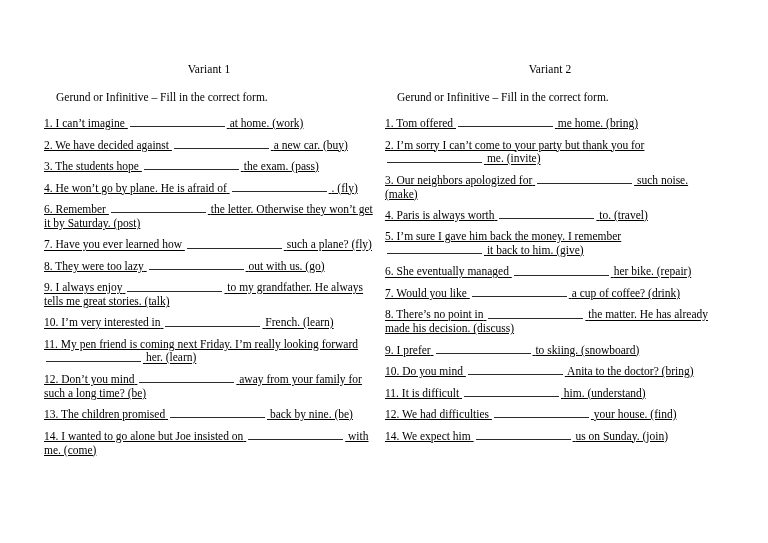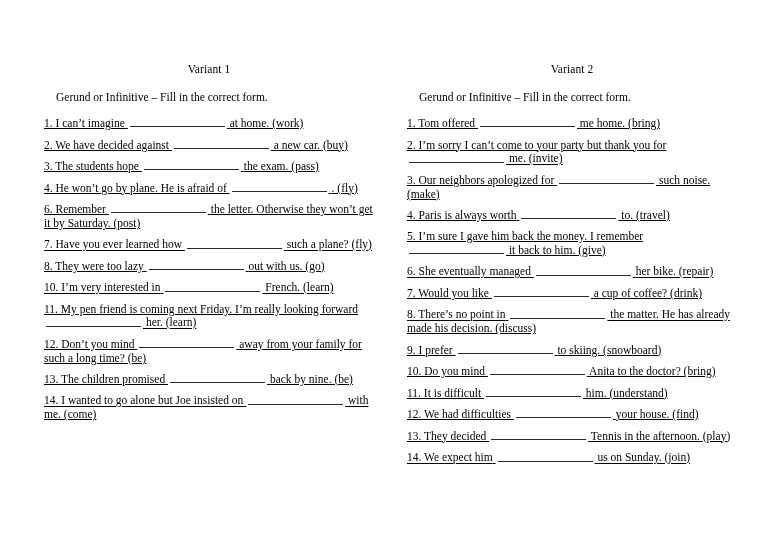--- a/index.html
+++ b/index.html
@@ -19,21 +19,21 @@
     position: absolute;
     top: 0; left: 0;
     width: 768px;
     height: 543px;
   }
   .column {
     position: absolute;
     top: 62px;
   }
   .col-left  { left: 44px;  width: 330px; }
-  .col-right { left: 407px; width: 330px; }
+  .col-right { left: 385px; width: 330px; }
 
   .variant-title {
     text-align: center;
     font-size: 11.5px;
     line-height: 14px;
     margin: 0 0 14px 0;
     letter-spacing: 0.1px;
   }
   .instruction {
     font-size: 11.5px;
@@ -66,20 +66,21 @@
     <div class="variant-title">Variant 1</div>
     <div class="instruction">Gerund or Infinitive – Fill in the correct form.</div>
     <div id="list-0">
         <div class="item"><span>1. I can’t imagine</span> <span class="blank blank-w"></span> <span>at home. (work)</span></div>
         <div class="item"><span>2. We have decided against</span> <span class="blank blank-w"></span> <span>a new car. (buy)</span></div>
         <div class="item"><span>3. The students hope</span> <span class="blank blank-w"></span> <span>the exam. (pass)</span></div>
         <div class="item"><span>4. He won’t go by plane. He is afraid of</span> <span class="blank blank-w"></span> <span>. (fly)</span></div>
         <div class="item"><span>6. Remember</span> <span class="blank blank-w"></span> <span>the letter. Otherwise they won’t get it by Saturday. (post)</span></div>
         <div class="item"><span>7. Have you ever learned how</span> <span class="blank blank-w"></span> <span>such a plane? (fly)</span></div>
         <div class="item"><span>8. They were too lazy</span> <span class="blank blank-w"></span> <span>out with us. (go)</span></div>
+        <div class="item"><span>9. I always enjoy</span> <span class="blank blank-w"></span> <span>to my grandfather. He always tells me great stories. (talk)</span></div>
         <div class="item"><span>10. I’m very interested in</span> <span class="blank blank-w"></span> <span>French. (learn)</span></div>
         <div class="item"><span>11. My pen friend is coming next Friday. I’m really looking forward</span><br><span class="blank blank-w"></span> <span>her. (learn)</span></div>
         <div class="item"><span>12. Don’t you mind</span> <span class="blank blank-w"></span> <span>away from your family for such a long time? (be)</span></div>
         <div class="item"><span>13. The children promised</span> <span class="blank blank-w"></span> <span>back by nine. (be)</span></div>
         <div class="item"><span>14. I wanted to go alone but Joe insisted on</span> <span class="blank blank-w"></span> <span>with me. (come)</span></div>
       </div>
   </div>
 
   <div class="column col-right">
     <div class="variant-title">Variant 2</div>
@@ -90,18 +91,17 @@
         <div class="item"><span>3. Our neighbors apologized for</span> <span class="blank blank-w"></span> <span>such noise. (make)</span></div>
         <div class="item"><span>4. Paris is always worth</span> <span class="blank blank-w"></span> <span>to. (travel)</span></div>
         <div class="item"><span>5. I’m sure I gave him back the money. I remember</span><br><span class="blank blank-w"></span> <span>it back to him. (give)</span></div>
         <div class="item"><span>6. She eventually managed</span> <span class="blank blank-w"></span> <span>her bike. (repair)</span></div>
         <div class="item"><span>7. Would you like</span> <span class="blank blank-w"></span> <span>a cup of coffee? (drink)</span></div>
         <div class="item"><span>8. There’s no point in</span> <span class="blank blank-w"></span> <span>the matter. He has already made his decision. (discuss)</span></div>
         <div class="item"><span>9. I prefer</span> <span class="blank blank-w"></span> <span>to skiing. (snowboard)</span></div>
         <div class="item"><span>10. Do you mind</span> <span class="blank blank-w"></span> <span>Anita to the doctor? (bring)</span></div>
         <div class="item"><span>11. It is difficult</span> <span class="blank blank-w"></span> <span>him. (understand)</span></div>
         <div class="item"><span>12. We had difficulties</span> <span class="blank blank-w"></span> <span>your house. (find)</span></div>
-        <div class="item"><span>13. They decided</span> <span class="blank blank-w"></span> <span>Tennis in the afternoon. (play)</span></div>
         <div class="item"><span>14. We expect him</span> <span class="blank blank-w"></span> <span>us on Sunday. (join)</span></div>
       </div>
   </div>
 
 </div>
 
 </body></html>

